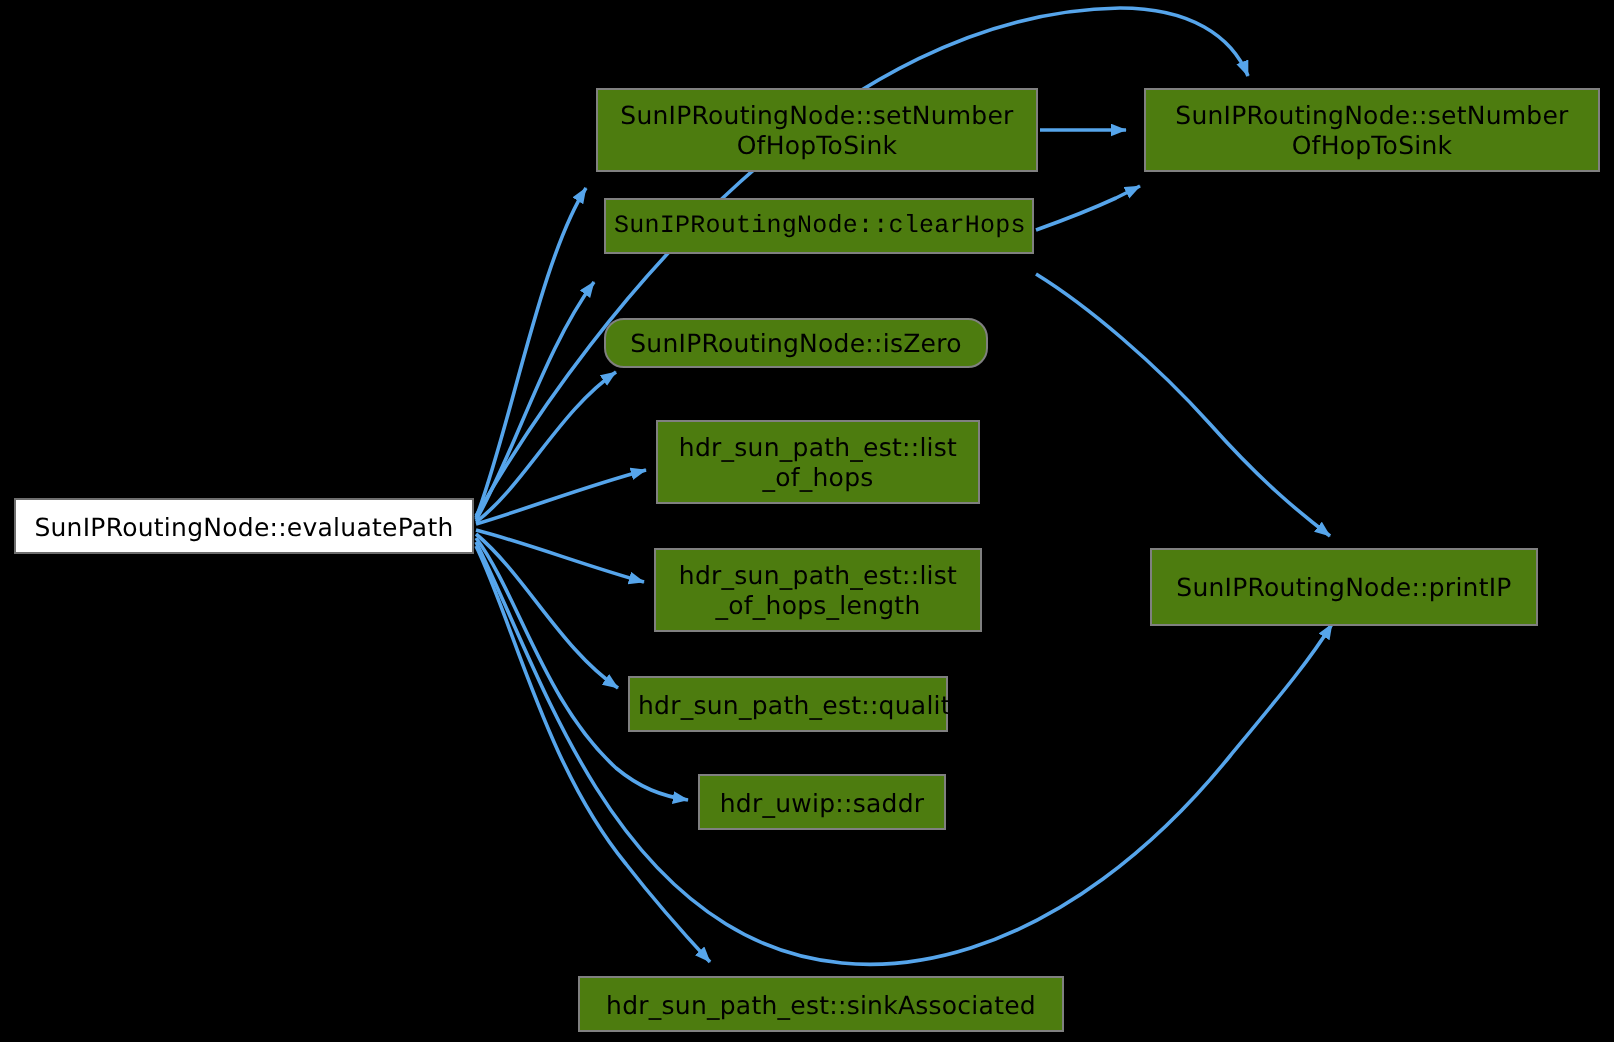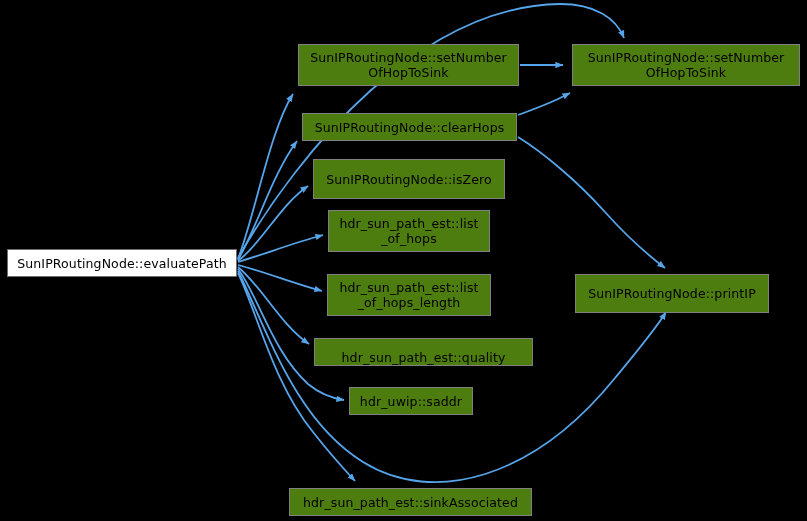--- a/index.html
+++ b/index.html
@@ -75,25 +75,25 @@
         <path d="M 518,137 C 544,153 578,182 605,212 C 630,240 648,255 665,268" fill="none" stroke="#56a5eb" stroke-width="1.8" marker-end="url(#arrow)"></path>
       </g>
   </svg>
 
   <div id="node-layer">
       <div class="node root" style="left: 7px; top: 249px; width: 230px; height: 28px;"><span class="nlabel">SunIPRoutingNode::evaluatePath</span></div>
       <div class="node" style="left: 298px; top: 44px; width: 221px; height: 42px;"><span class="nlabel">SunIPRoutingNode::setNumber
 OfHopToSink</span></div>
       <div class="node" style="left: 572px; top: 44px; width: 228px; height: 42px;"><span class="nlabel">SunIPRoutingNode::setNumber
 OfHopToSink</span></div>
-      <div class="node" style="left: 302px; top: 113px; width: 215px; height: 28px;"><span class="nlabel">SunIPRoutingNode::clearHops</span></div>
-      <div class="node" style="left: 313px; top: 159px; width: 192px; height: 40px;"><span class="nlabel">SunIPRoutingNode::isZero</span></div>
+      <div class="node" style="left: 302px; top: 99px; width: 215px; height: 28px; font-family: Liberation Mono, monospace;"><span class="nlabel">SunIPRoutingNode::clearHops</span></div>
+      <div class="node" style="left: 302px; top: 159px; width: 192px; height: 25px; border-radius: 10px;"><span class="nlabel">SunIPRoutingNode::isZero</span></div>
       <div class="node" style="left: 328px; top: 210px; width: 162px; height: 42px;"><span class="nlabel">hdr_sun_path_est::list
 _of_hops</span></div>
       <div class="node" style="left: 327px; top: 274px; width: 164px; height: 42px;"><span class="nlabel">hdr_sun_path_est::list
 _of_hops_length</span></div>
-      <div class="node" style="left: 314px; top: 338px; width: 219px; height: 28px; align-items: flex-end;"><span class="nlabel">hdr_sun_path_est::quality</span></div>
+      <div class="node" style="left: 314px; top: 338px; width: 160px; height: 28px;"><span class="nlabel">hdr_sun_path_est::quality</span></div>
       <div class="node" style="left: 349px; top: 387px; width: 124px; height: 28px;"><span class="nlabel">hdr_uwip::saddr</span></div>
       <div class="node" style="left: 575px; top: 274px; width: 194px; height: 39px;"><span class="nlabel">SunIPRoutingNode::printIP</span></div>
       <div class="node" style="left: 289px; top: 488px; width: 243px; height: 28px; align-items: center;"><span class="nlabel">hdr_sun_path_est::sinkAssociated</span></div>
     </div>
 
 </div>
 
 </body></html>

